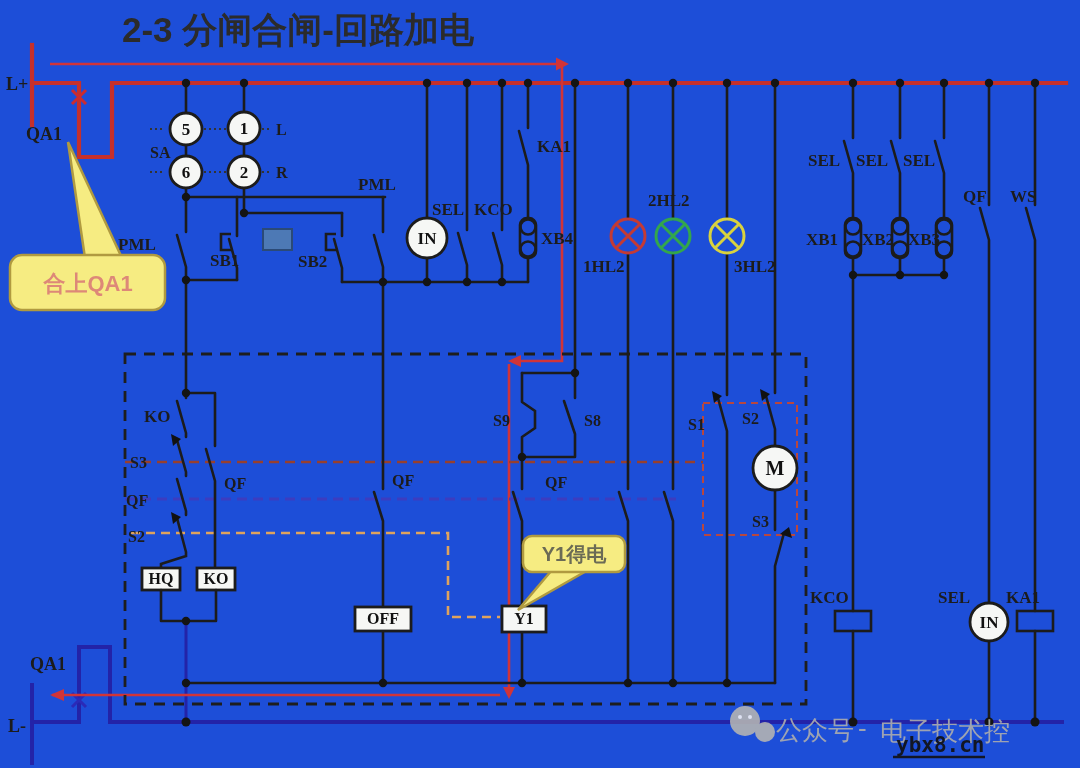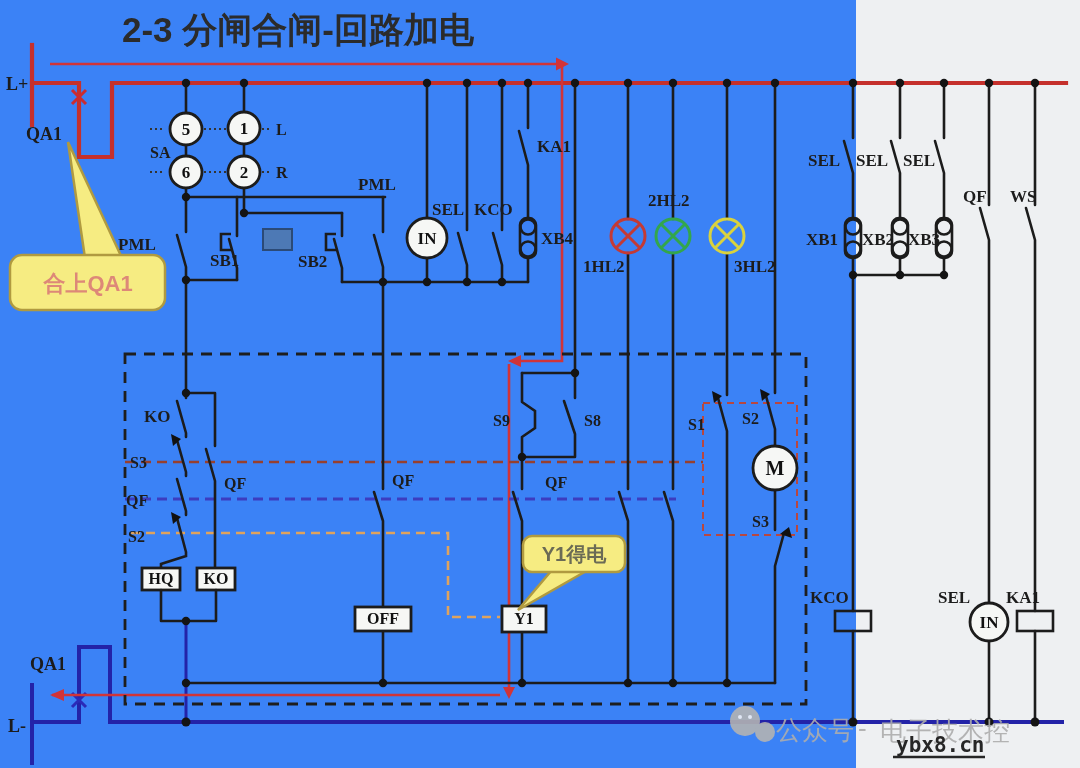--- a/index.html
+++ b/index.html
@@ -1,16 +1,16 @@
 <!DOCTYPE html>
 <html><head>
 <meta charset="utf-8">
 <style>
   html,body{margin:0;padding:0;background:#eef0f2;}
-  .stage{width:856px;height:768px;position:relative;background:#3b82f6;}
+  .stage{width:1080px;height:768px;position:relative;background:#1d4ed8;}
   svg{display:block;}
   .wire{stroke:#1c1c1c;stroke-width:2.6;fill:none;stroke-linecap:round;}
   .wire-blue{stroke:#2323a8;stroke-width:4;fill:none;stroke-linecap:square;}
   .wire-blue-thin{stroke:#2323a8;stroke-width:3;fill:none;}
   .bus-red{stroke:#c5302c;stroke-width:4.2;fill:none;stroke-linecap:square;}
   .flow-red{stroke:#d13438;stroke-width:2.6;fill:none;}
   .arrow-red{fill:#d13438;stroke:none;}
   .xmark-red{stroke:#cc2b30;stroke-width:3;fill:none;}
   .xmark-blue{stroke:#2a2ab8;stroke-width:3;fill:none;}
   .node{fill:#141414;stroke:none;}

